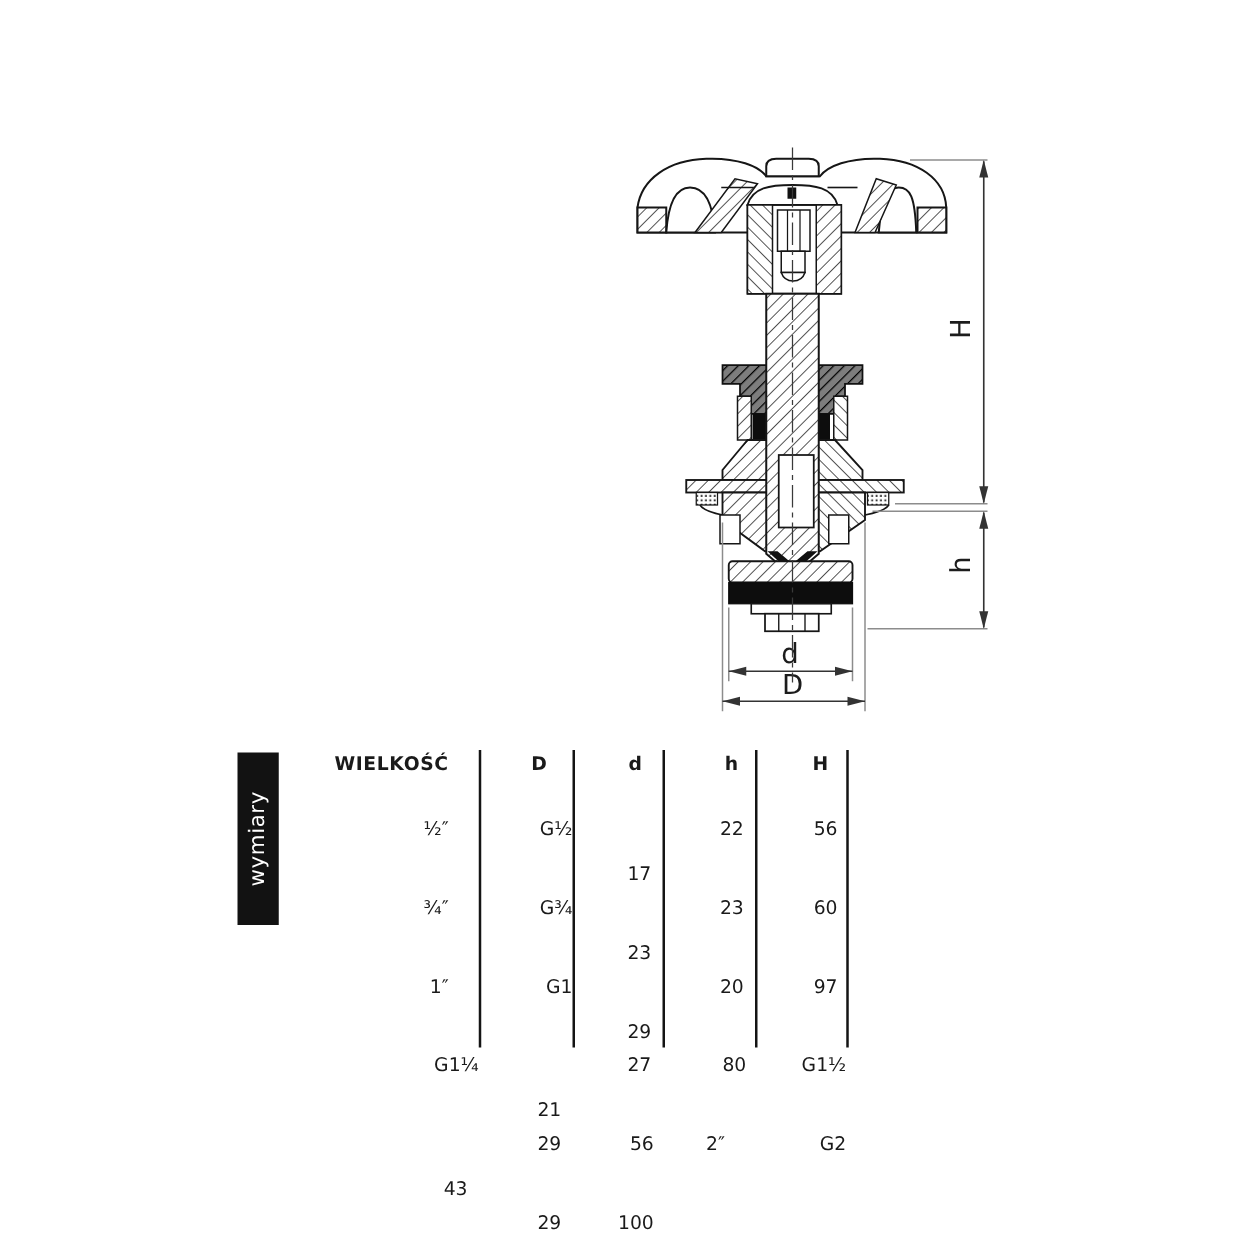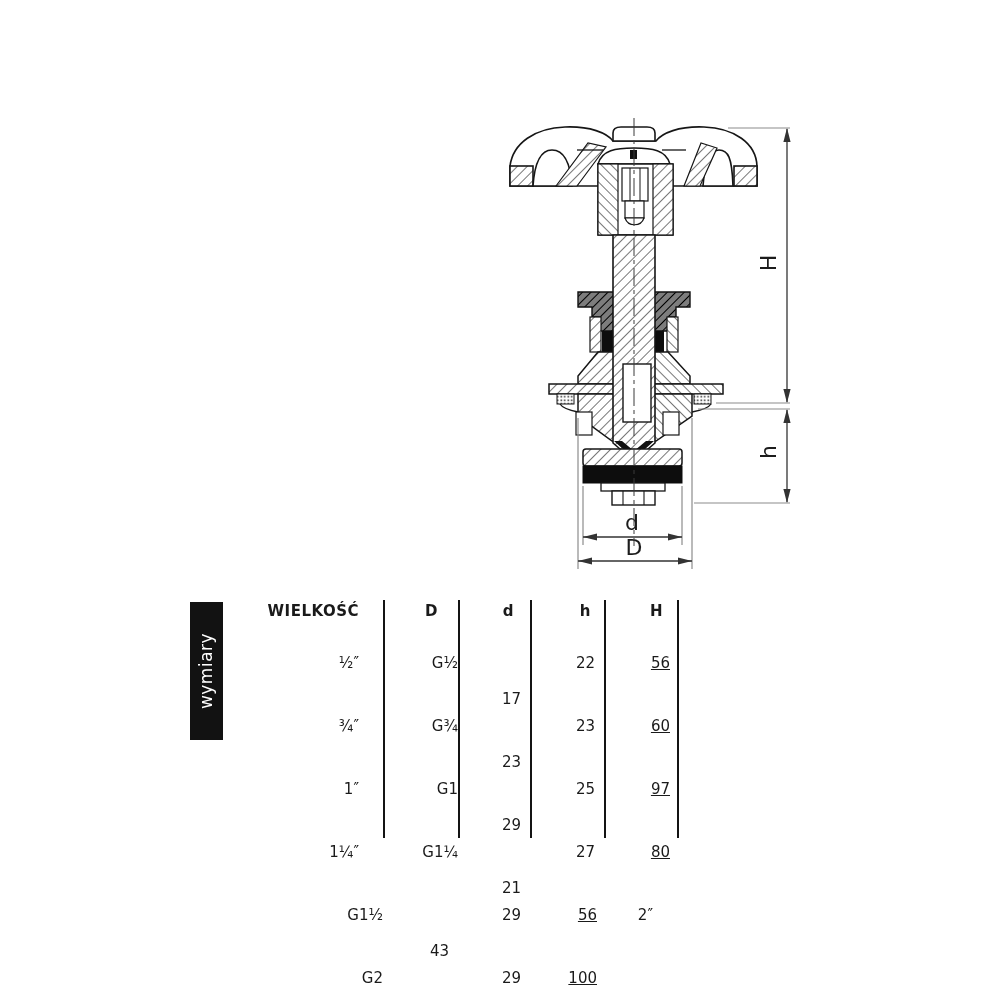--- a/index.html
+++ b/index.html
@@ -7,21 +7,21 @@
         font-family:"DejaVu Sans","Liberation Sans",sans-serif;}
   svg{position:absolute;left:0;top:0;}
   .dim-table{position:absolute;left:160px;top:598px;display:grid;
              grid-template-columns:223px 75px 72px 74px 73px;
              color:#1a1a1a;font-size:15px;}
   .dim-table .hdr{font-weight:bold;height:30px;line-height:26px;letter-spacing:0.5px;}
   .dim-table .spacer{grid-column:1/6;height:22px;}
   .dim-table .cell{height:27px;line-height:27px;}
   .dim-table .hdr,.dim-table .cell{text-align:right;white-space:nowrap;}
   .c0{padding-right:24px;} .c1{padding-right:0;} .c2{padding-right:9px;margin-top:36px;}
-  .c3{padding-right:9px;}  .c4{padding-right:7px;text-decoration:underline;}
+  .c3{padding-right:9px;}  .c4{padding-right:7px;}
   .hc1{padding-right:20px;} .hc2{padding-right:16px;} .hc3{padding-right:13px;} .hc4{padding-right:14px;}
   .vline{position:absolute;top:600px;height:238px;width:2px;background:#141414;}
   .side-label{position:absolute;left:190px;top:602px;width:33px;height:138px;
               background:#121212;display:flex;align-items:center;justify-content:center;}
   .side-label span{transform:rotate(-90deg);color:#ffffff;font-size:17px;
                    letter-spacing:0.5px;white-space:nowrap;}
   text{font-family:"DejaVu Sans","Liberation Sans",sans-serif;}
 </style>
 </head>
 <body>
@@ -182,24 +182,23 @@
 
     <div class="cell c0">¾″</div>
     <div class="cell c1">G¾</div>
     <div class="cell c2">23</div>
     <div class="cell c3">23</div>
     <div class="cell c4">60</div>
 
     <div class="cell c0">1″</div>
     <div class="cell c1">G1</div>
     <div class="cell c2">29</div>
-    <div class="cell c3">25</div>
+    <div class="cell c3">20</div>
     <div class="cell c4">97</div>
 
-    <div class="cell c0">1¼″</div>
     <div class="cell c1">G1¼</div>
     <div class="cell c2">21</div>
     <div class="cell c3">27</div>
     <div class="cell c4">80</div>
 
     <div class="cell c1">G1½</div>
     <div class="cell c2">43</div>
     <div class="cell c3">29</div>
     <div class="cell c4">56</div>
 

